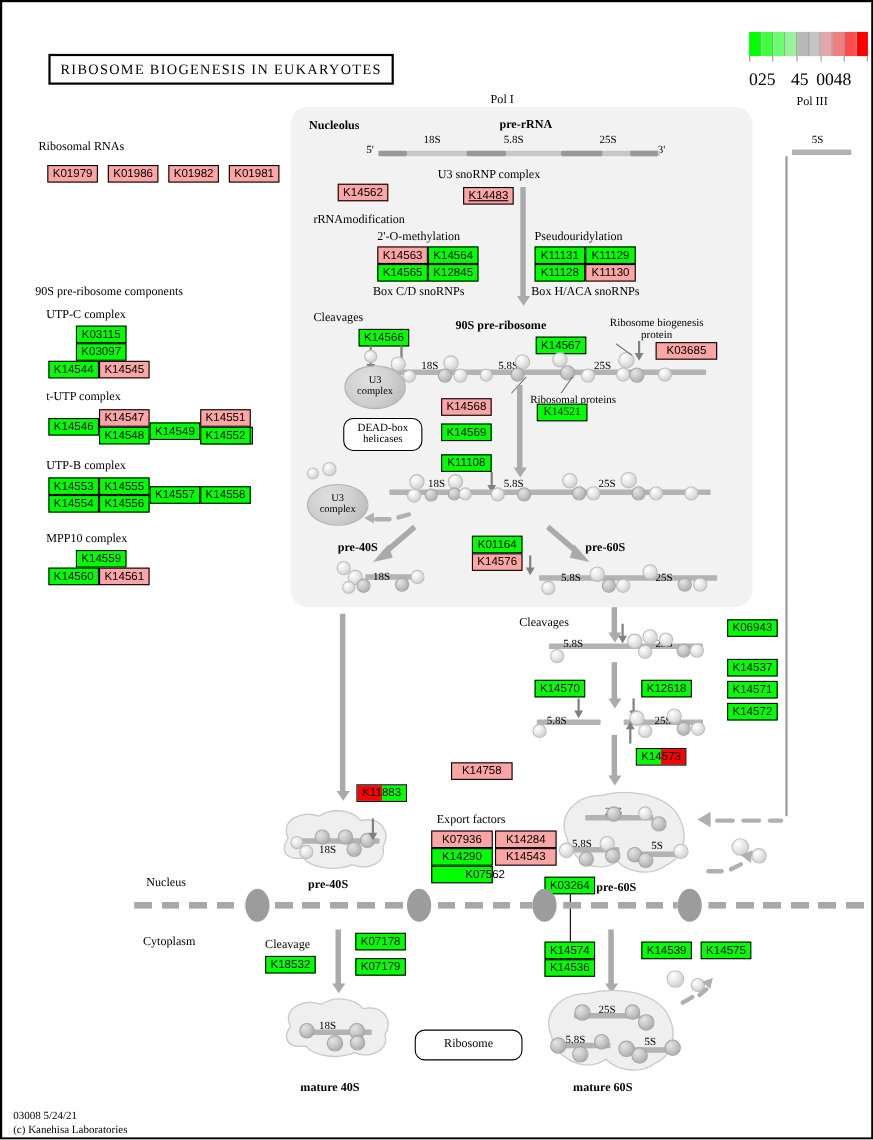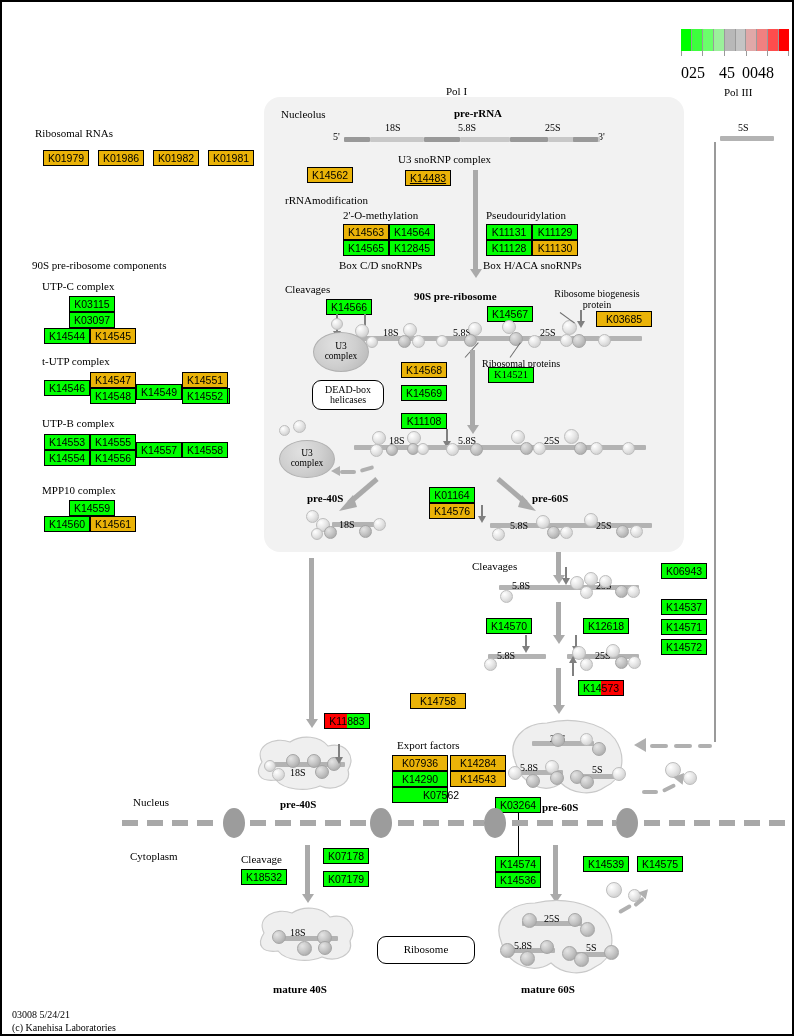--- a/index.html
+++ b/index.html
@@ -17,21 +17,21 @@
              display:flex;align-items:center;justify-content:center;}
   #title-box span{font-family:"Liberation Serif",serif;font-size:13px;letter-spacing:1.2px;color:#000;}
   
   .ko{position:absolute;border:1px solid #000;background:#fff;box-sizing:border-box;
       font-family:"Liberation Sans",sans-serif;font-size:10.5px;color:#000;
       display:flex;align-items:center;justify-content:center;height:16px;width:46px;
       letter-spacing:0px;line-height:1;}
   .ko.green{background:#00ff00;}
   .ko.redgreen{background:linear-gradient(to right,#ff0000 0 50%,#00ff00 50% 100%);}
   .ko.greenred{background:linear-gradient(to right,#00ff00 0 50%,#ff0000 50% 100%);}
-  .ko.white{background:#eab308;}
+  .ko.white{background:#fca5a5;}
   .ko.wide{width:56px;}
   
   .ko-round{position:absolute;border:1px solid #000;background:#fff;border-radius:9px;
             font-family:"Liberation Serif",serif;font-size:10px;color:#000;
             display:flex;align-items:center;justify-content:center;text-align:center;line-height:1.05;}
   
   #nucleolus{left:262px;top:95px;width:420px;height:455px;background:#f2f2f2;border-radius:16px;}
   
   .strand{position:absolute;height:5px;background:#b3b3b3;border-radius:1px;}
   .strand.dk{background:#999999;}
@@ -70,20 +70,23 @@
       border:1px solid #b0b0b0;font-family:"Liberation Serif",serif;font-size:9.5px;color:#000;
       display:flex;flex-direction:column;align-items:center;justify-content:center;line-height:1.05;}
   .lead{position:absolute;background:#6f6f6f;height:1px;transform-origin:left center;}
   .dash-seg{position:absolute;height:4px;background:#b0b0b0;border-radius:2px;}
 </style>
 </head>
 <body>
 
 <div id="page">
 
+  <div class="abs" id="title-box">
+    <span>RIBOSOME BIOGENESIS IN EUKARYOTES</span>
+  </div>
 
   <div class="abs" id="legend">
     <div style="background:#00ff00"></div>
     <div style="background:#3dff3d"></div>
     <div style="background:#6bff6b"></div>
     <div style="background:#9bf09b"></div>
     <div style="background:#b8b8b8"></div>
     <div style="background:#c4c4c4"></div>
     <div style="background:#e0a8a8"></div>
     <div style="background:#f08080"></div>
@@ -98,21 +101,21 @@
   <div class="legend-tick" style="left:786px;top:49px;"></div>
   <div class="legend-num" style="left:679px;top:62px;">0</div>
   <div class="legend-num" style="left:687px;top:62px;">25</div>
   <div class="legend-num" style="left:717px;top:62px;">45</div>
   <div class="legend-num" style="left:740px;top:62px;">0048</div>
 
   <div class="abs lbl" style="left:444px;top:83px;">Pol I</div>
   <div class="abs lbl" style="left:722px;top:84px;">Pol III</div>
 
   <div class="abs" id="nucleolus"></div>
-  <div class="abs lbl" style="left:279px;top:106px;">Nucleolus</div>
+  <div class="abs lbl" style="left:279px;top:106px;font-weight:bold;">Nucleolus</div>
 
   <div class="abs lbl" style="left:33px;top:125px;">Ribosomal RNAs</div>
   <div class="ko white" style="left:41px;top:148px;">K01979</div>
   <div class="ko white" style="left:96px;top:148px;">K01986</div>
   <div class="ko white" style="left:151px;top:148px;">K01982</div>
   <div class="ko white" style="left:206px;top:148px;">K01981</div>
 
   <div class="abs lbl-b" style="left:452px;top:105px;">pre-rRNA</div>
   <div class="abs lbl-italic" style="left:331px;top:129px;">5'</div>
   <div class="abs lbl-italic" style="left:596px;top:129px;">3'</div>
@@ -126,21 +129,21 @@
   <div class="abs lbl-sm" style="left:383px;top:120px;">18S</div>
   <div class="abs lbl-sm" style="left:456px;top:120px;">5.8S</div>
   <div class="abs lbl-sm" style="left:543px;top:120px;">25S</div>
 
   <div class="strand" style="left:718px;top:134px;width:54px;"></div>
   <div class="abs lbl-sm" style="left:736px;top:120px;">5S</div>
   <div class="line-g" style="left:712px;top:140px;height:600px;"></div>
 
   <div class="ko white" style="left:305px;top:165px;">K14562</div>
   <div class="abs lbl" style="left:396px;top:151px;">U3 snoRNP complex</div>
-  <div class="ko white" style="left:403px;top:168px;text-decoration:underline;">K14483</div>
+  <div class="ko white" style="left:419px;top:168px;text-decoration:underline;">K14483</div>
 
   <div class="arrow-v" style="left:471px;top:168px;height:100px;"></div>
 
   <div class="abs lbl" style="left:283px;top:192px;">rRNAmodification</div>
   <div class="abs lbl" style="left:341px;top:207px;">2'-O-methylation</div>
   <div class="ko white" style="left:341px;top:222px;">K14563</div>
   <div class="ko green" style="left:387px;top:222px;">K14564</div>
   <div class="ko green" style="left:341px;top:238px;">K14565</div>
   <div class="ko green" style="left:387px;top:238px;">K12845</div>
   <div class="abs lbl" style="left:337px;top:257px;">Box C/D snoRNPs</div>

